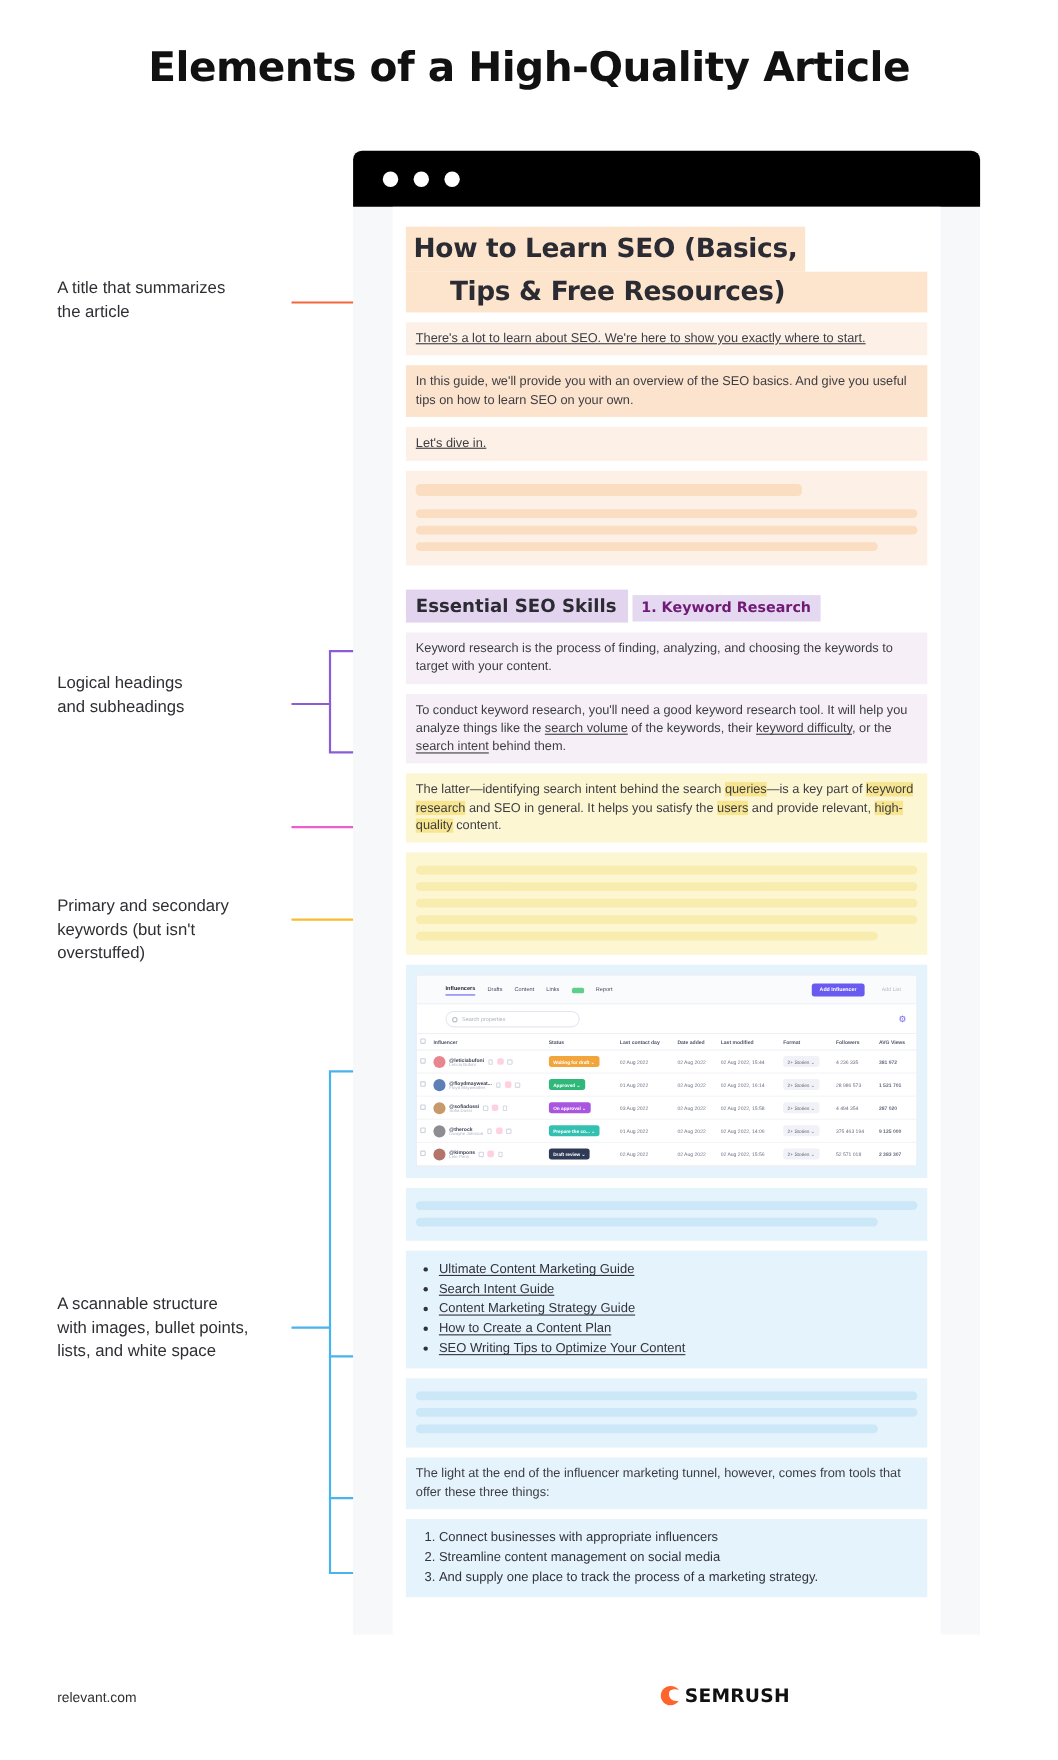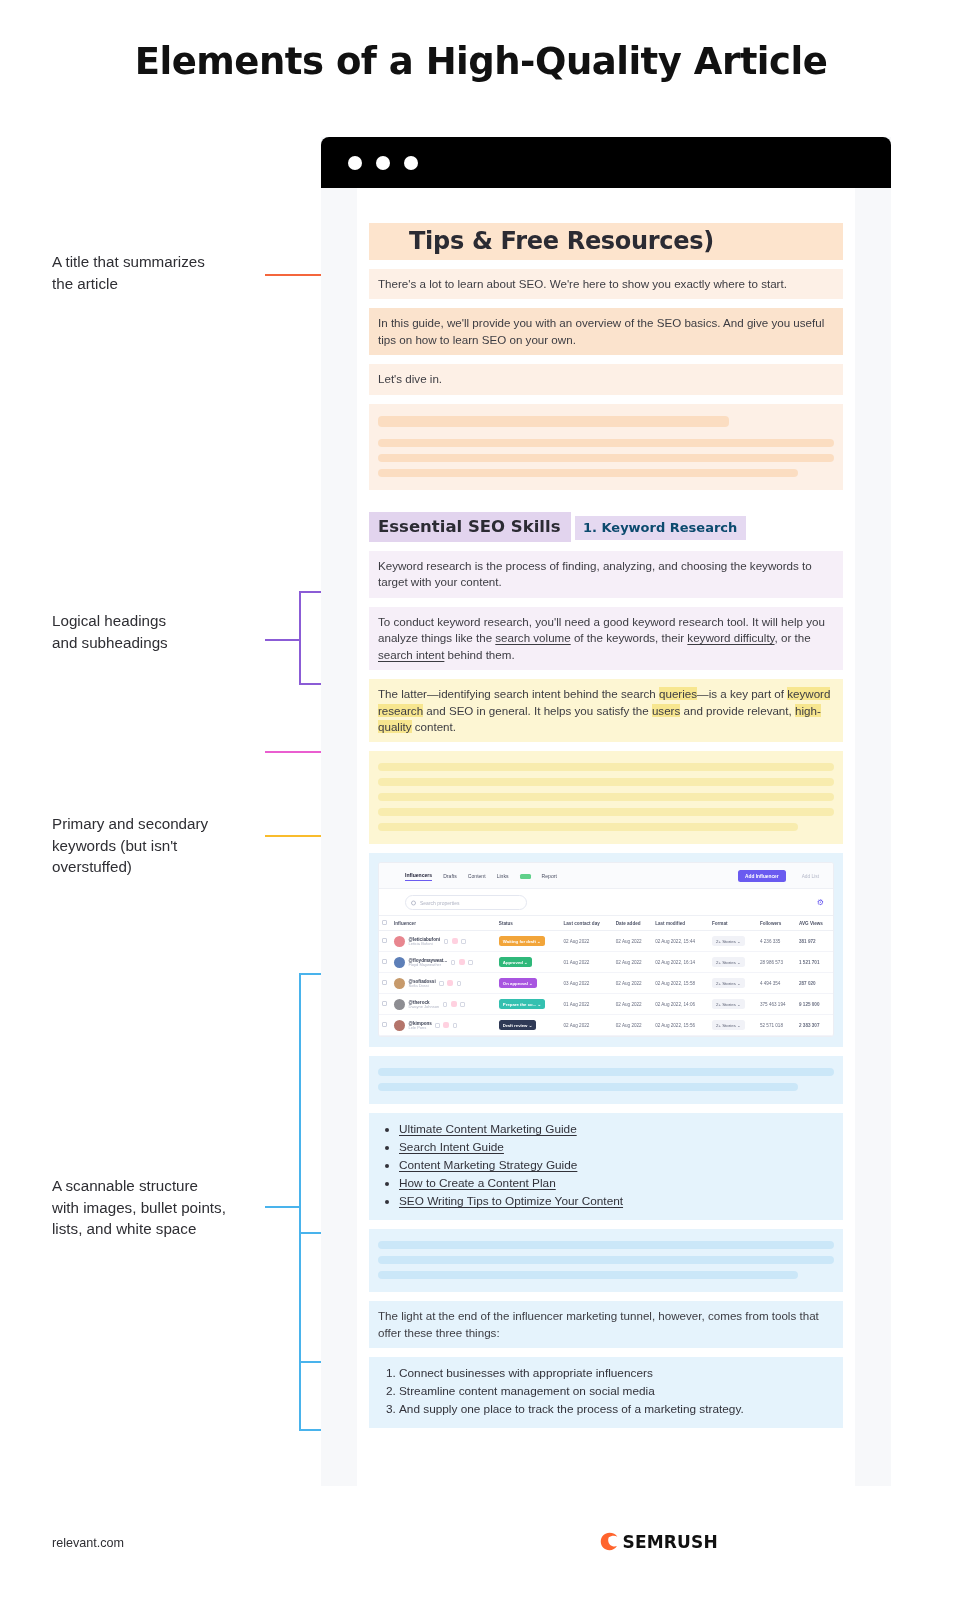--- a/index.html
+++ b/index.html
@@ -50,34 +50,34 @@
     background: #fde4cd; padding: 6px 7px 7px 7px;
     display: inline; box-decoration-break: clone;
     -webkit-box-decoration-break: clone;
   }
   .art-title .l2 { display: block; margin-top: 9px; padding-left: 40px; }
 
   .para {
     font-size: 11.6px; line-height: 1.42; color: #3c3c42;
     padding: 7px 9px; margin-top: 9px;
   }
-  .peach { background: #fdf0e6; }
+  .peach { background: #fdf0e6; text-decoration: underline; }
   .peach-strong { background: #fbe3cd; }
   .lilac  { background: #f6eff8; }
   .yellow { background: #fdf6d3; }
   .blue   { background: #e5f3fc; }
 
   .h2 {
     font-size: 16.5px; font-weight: bold; color: #2b2b33;
     margin-top: 22px; display: inline-block;
     font-family: "DejaVu Sans", sans-serif;
   }
   .h2 span { background: #e2d4ee; padding: 5px 10px 6px 9px; display:inline-block; }
   .h3 {
-    font-size: 13px; font-weight: bold; color: #0c4a6e;
+    font-size: 13px; font-weight: bold; color: #701a75;
     margin-top: 18px; display: inline-block;
     font-family: "DejaVu Sans", sans-serif;
   }
   .h3 span { background: #e5d9f1; padding: 4px 9px 5px 8px; display:inline-block; }
 
   .u { text-decoration: underline; text-underline-offset: 1.5px; }
   .hl-y { background: #f7e68f; }
 
   
   .skel { padding: 12px 9px 13px 9px; margin-top: 9px; }
@@ -239,20 +239,21 @@
     <div class="browser-bar">
       <span class="dot"></span>
       <span class="dot"></span>
       <span class="dot"></span>
     </div>
 
     <div class="page-canvas">
       <div class="doc">
 
         <div class="art-title">
+          <span>How to Learn SEO (Basics,</span>
           <span class="l2">Tips &amp; Free Resources)</span>
         </div>
 
         <div class="para peach">There's a lot to learn about SEO. We're here to show you exactly where to start.</div>
         <div class="para peach-strong">In this guide, we'll provide you with an overview of the SEO basics. And give you useful tips on how to learn SEO on your own.</div>
         <div class="para peach">Let's dive in.</div>
 
         <div class="skel skel-peach">
           <div class="bar" style="width:77%; height:11px;"></div>
           <div class="bar" style="width:100%; margin-top:12px;"></div>

